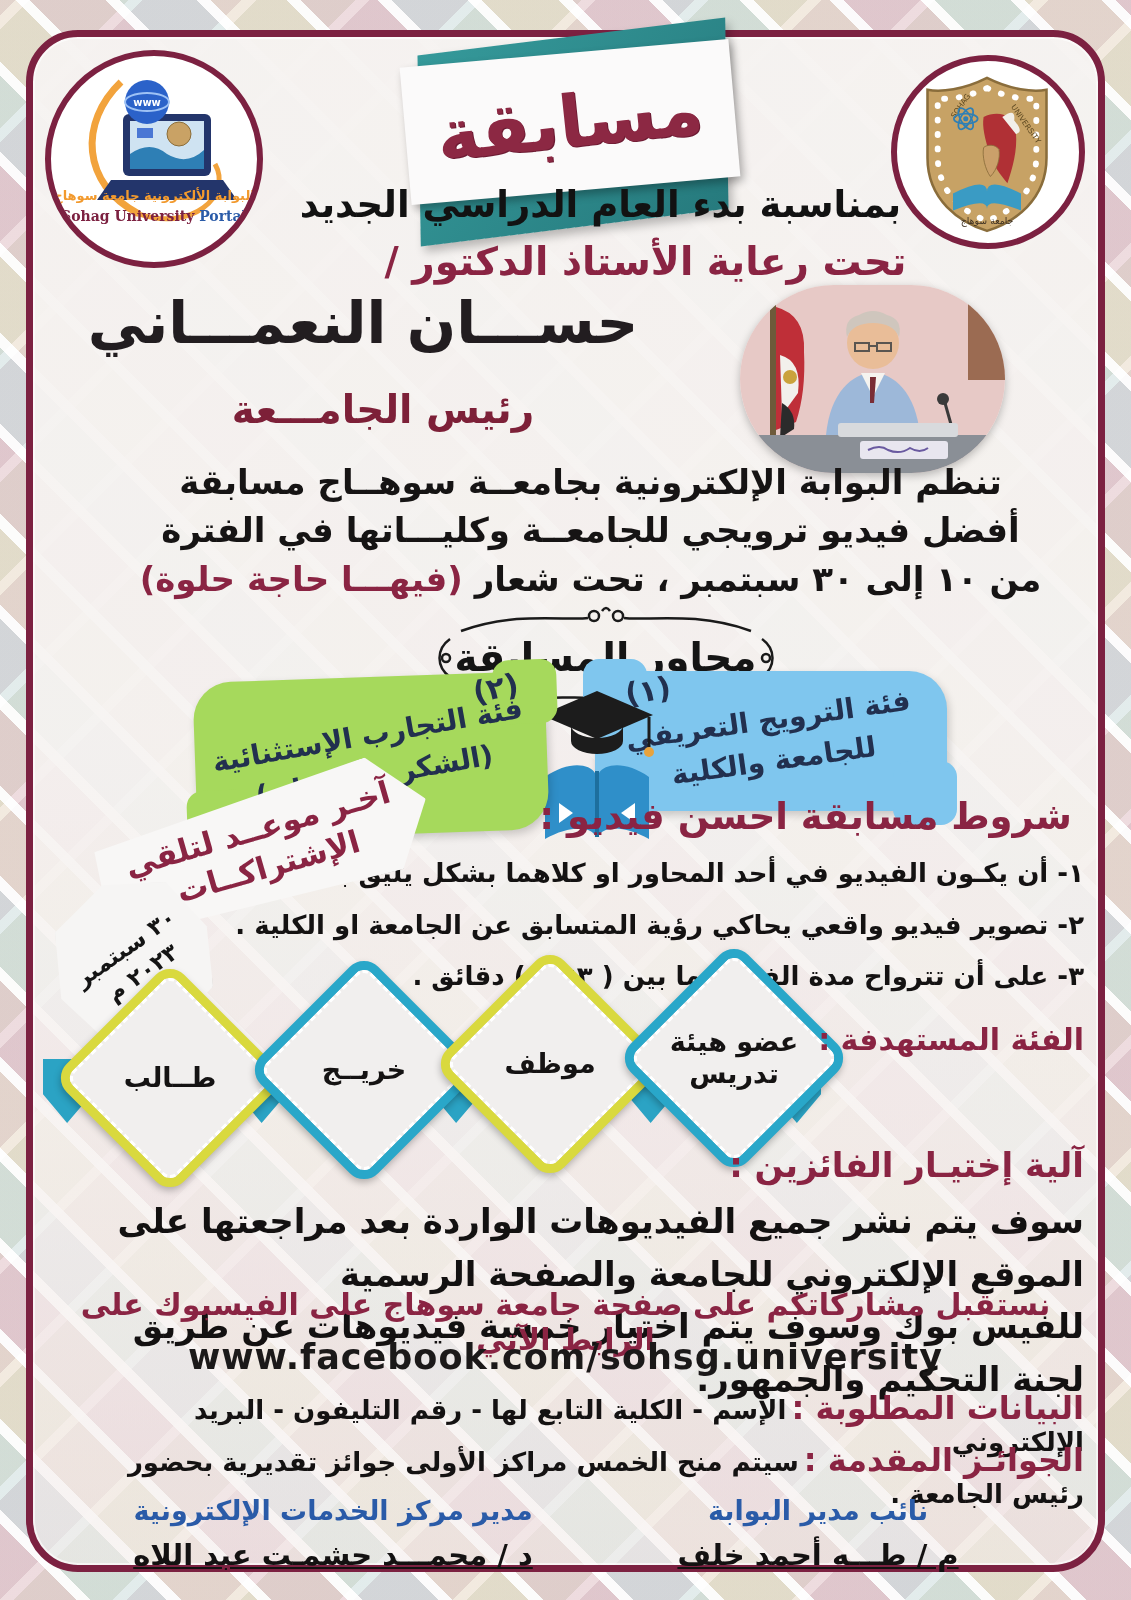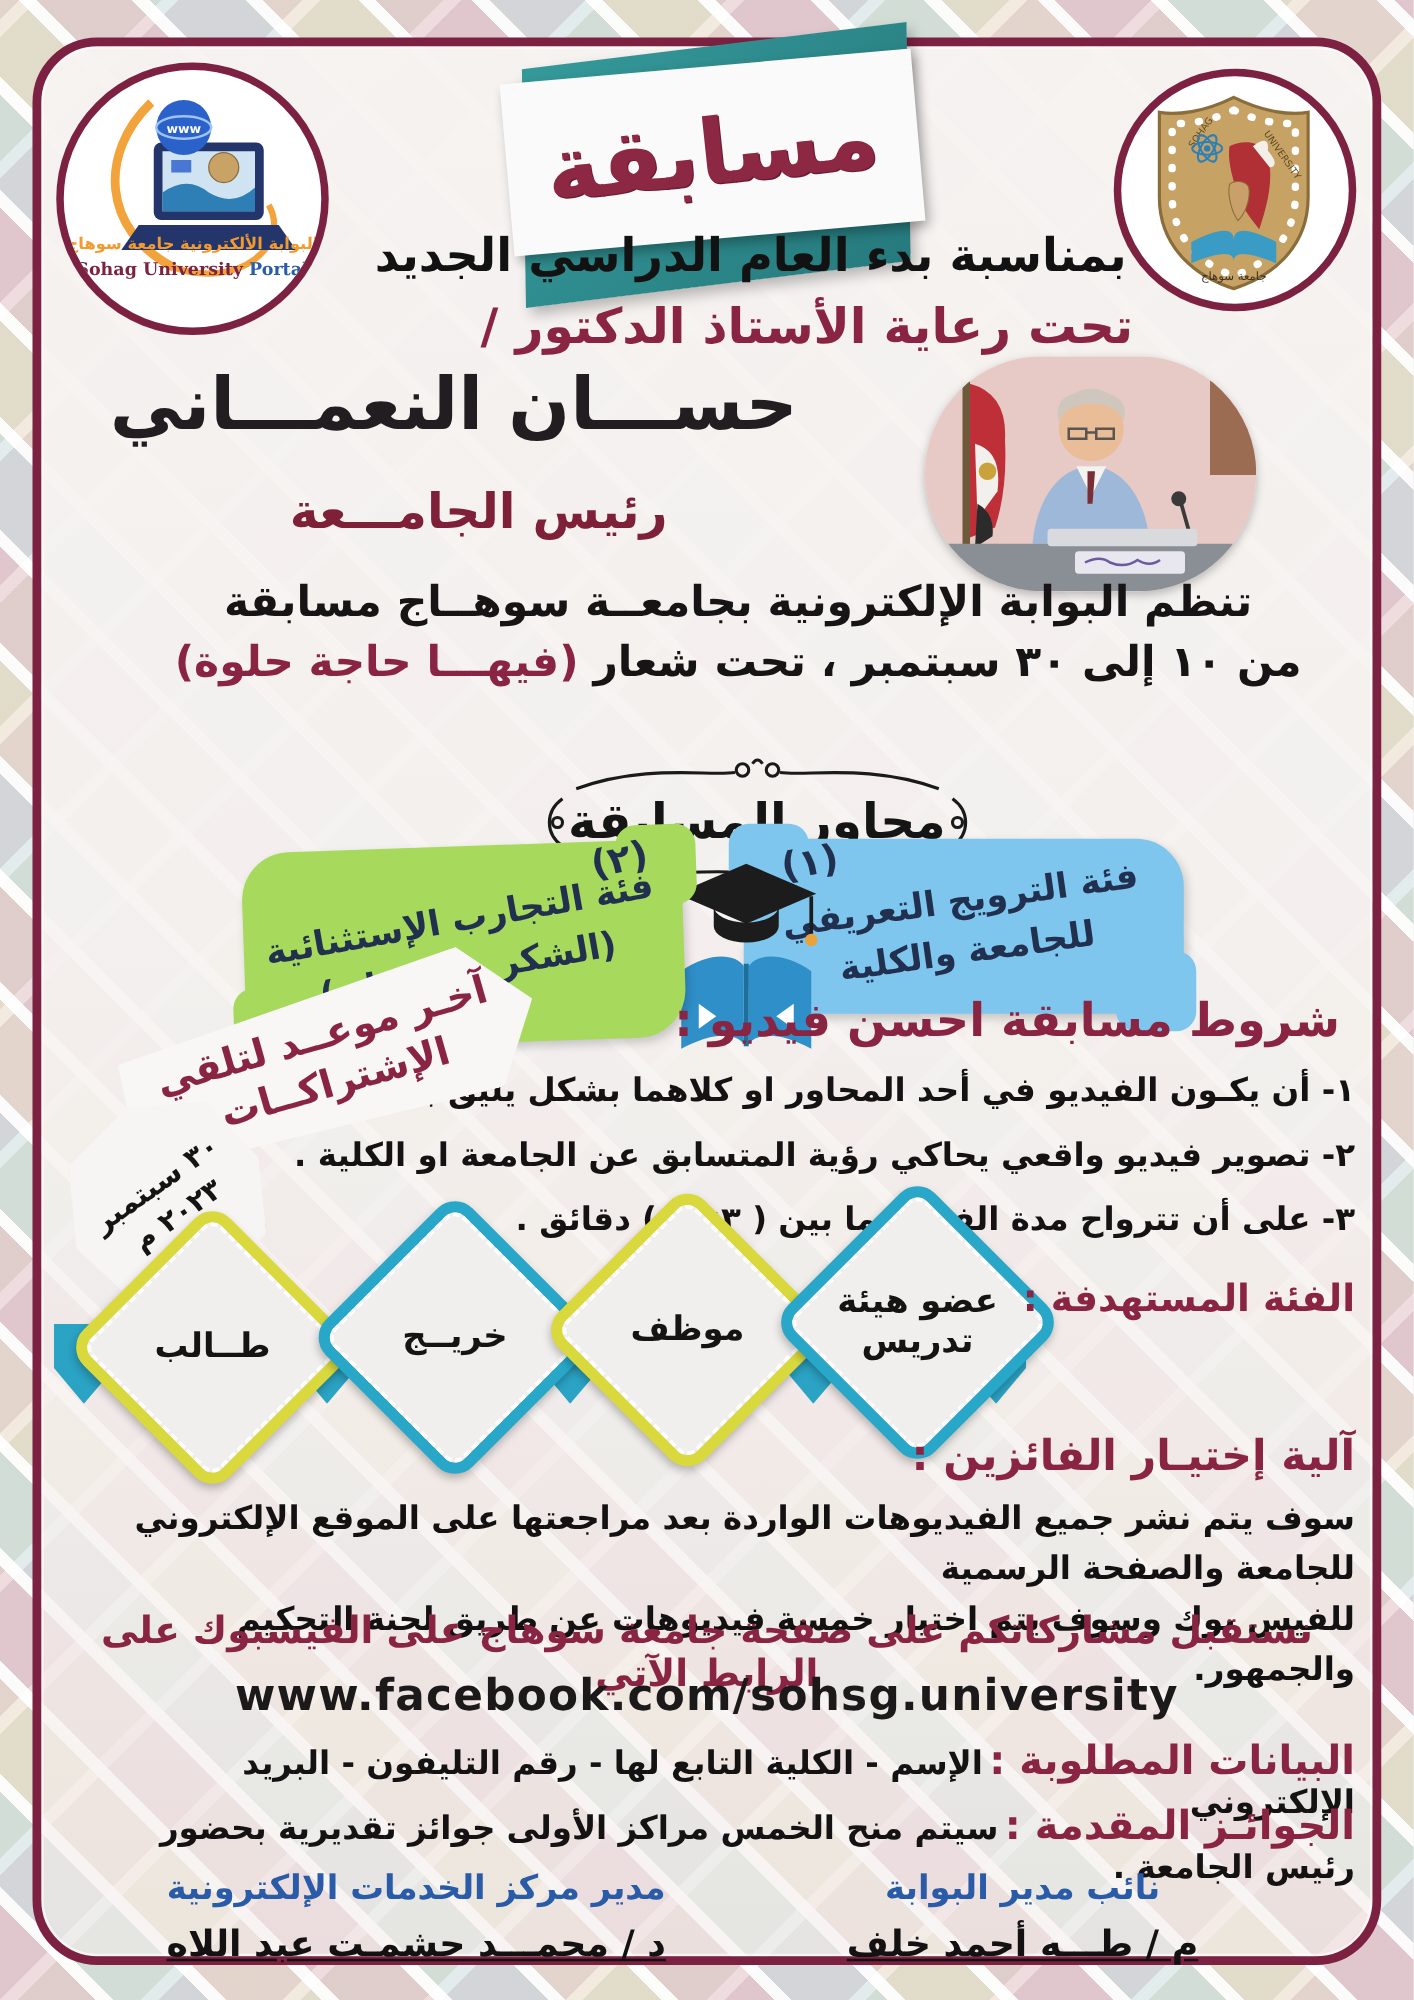--- a/index.html
+++ b/index.html
@@ -107,21 +107,21 @@
   .d1{left:54px;top:958px;}
   .d2{left:248px;top:950px;}
   .d3{left:434px;top:944px;}
   .d4{left:618px;top:938px;}
   .diamond .dlabel{position:absolute;left:50%;top:50%;transform:translate(-50%,-50%) rotate(-45deg);
     text-align:center;font-size:27px;font-weight:bold;color:#151313;line-height:1.2;white-space:nowrap;}
   .target-label{top:985px;right:14px;font-size:30px;font-weight:bold;color:#8a2443;}
 
   
   .sel-title{top:1108px;right:14px;font-size:34px;font-weight:bold;color:#8a2443;}
-  .sel-body{top:1158px;right:14px;left:24px;direction:rtl;text-align:right;font-size:26px;font-weight:bold;
+  .sel-body{top:1158px;right:14px;left:24px;direction:rtl;text-align:right;font-size:34px;font-weight:bold;
     color:#131111;line-height:1.55;}
   .fb-note{top:1250px;left:0;width:100%;text-align:center;font-size:30px;font-weight:bold;color:#8a2443;}
   .fb-url{top:1300px;left:0;width:100%;text-align:center;font-size:35px;font-weight:bold;color:#1b1919;
     direction:ltr;letter-spacing:1px;}
 
   
   .detail-row{right:14px;left:20px;direction:rtl;text-align:right;}
   .row-data{top:1352px;}
   .row-prizes{top:1404px;}
   .detail-label{font-size:32px;font-weight:bold;color:#8a2443;}
@@ -215,20 +215,21 @@
         </g>
         <rect x="0" y="150" width="265" height="38" fill="#8a8f96"></rect>
         <rect x="98" y="138" width="120" height="14" rx="3" fill="#d8dadd"></rect>
         <rect x="120" y="156" width="88" height="18" rx="3" fill="#e8e6ef"></rect>
         <path d="M128,165 q12,-6 20,0 q12,5 22,-2 q10,6 18,0" stroke="#6a5aa0" stroke-width="2" fill="none"></path>
       </svg>
     </div>
 
     <div class="abs intro">
       <div>تنظم البوابة الإلكترونية بجامعــة سوهــاج مسابقة</div>
+      <div>أفضل فيديو ترويجي للجامعــة وكليـــاتها في الفترة</div>
       <div><span>من ١٠ إلى ٣٠ سبتمبر ، تحت شعار </span><span class="slogan">(فيهـــا حاجة حلوة)</span></div>
     </div>
 
     <div class="abs axes-frame">
       <svg class="axes-orn" viewBox="0 0 380 104">
         <g stroke="#1a1a1a" stroke-width="2.5" fill="none">
           <path d="M45,26 C100,6 150,16 172,13"></path>
           <path d="M335,26 C280,6 230,16 208,13"></path>
           <circle cx="178" cy="11" r="5"></circle>
           <circle cx="202" cy="11" r="5"></circle>

